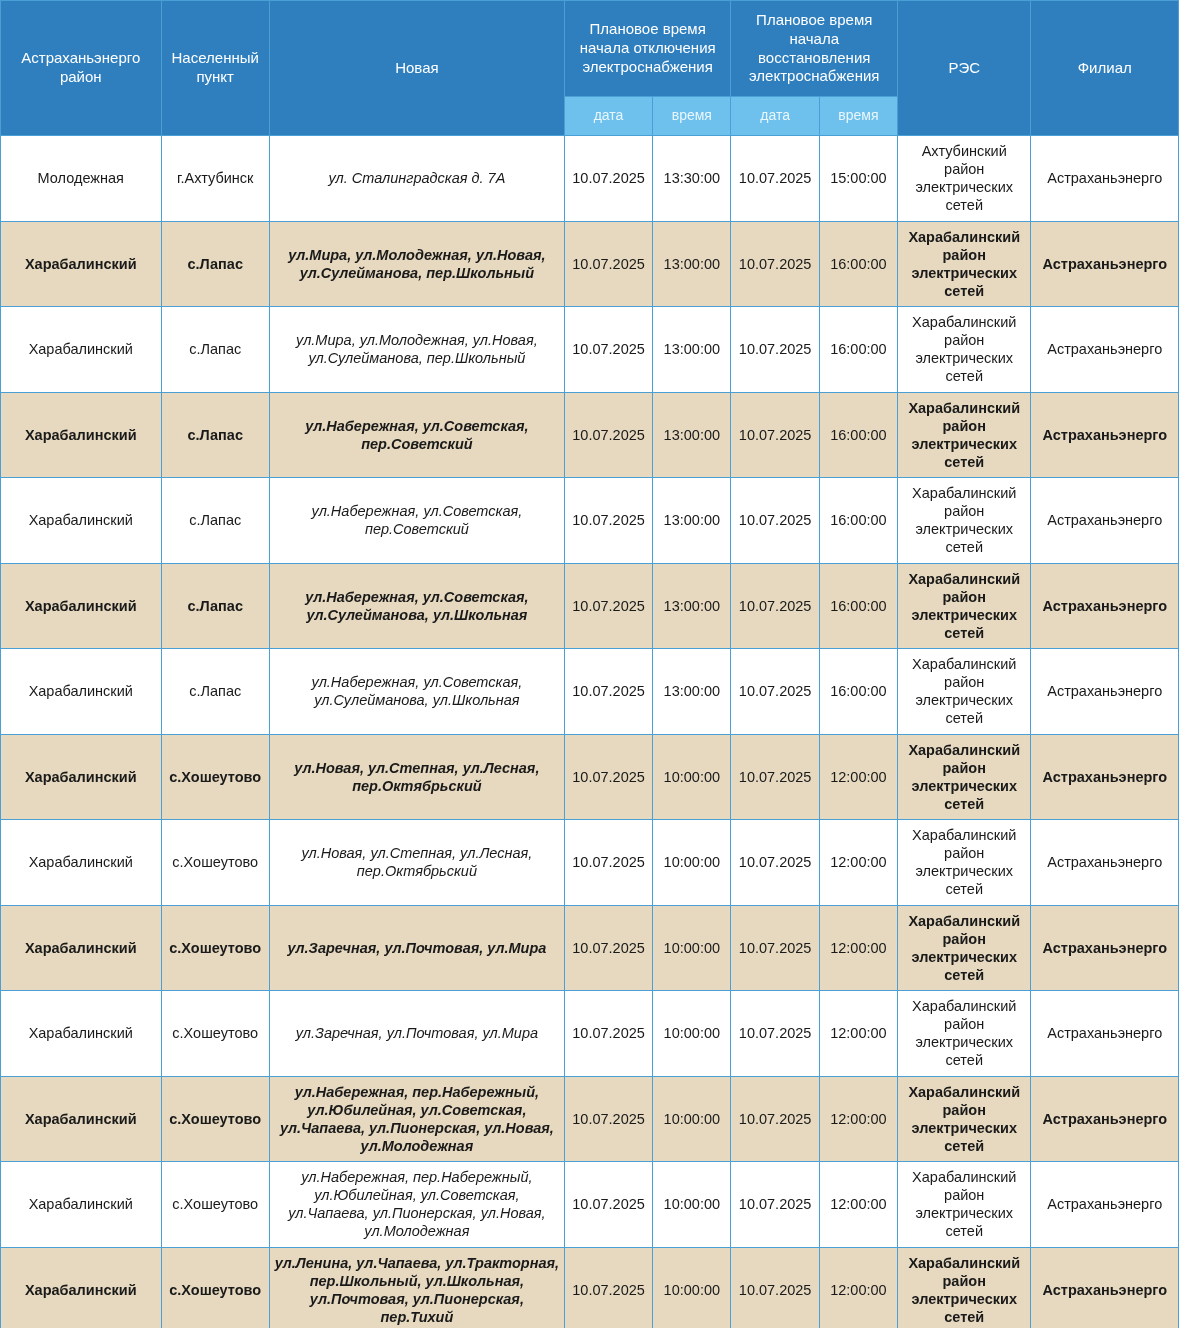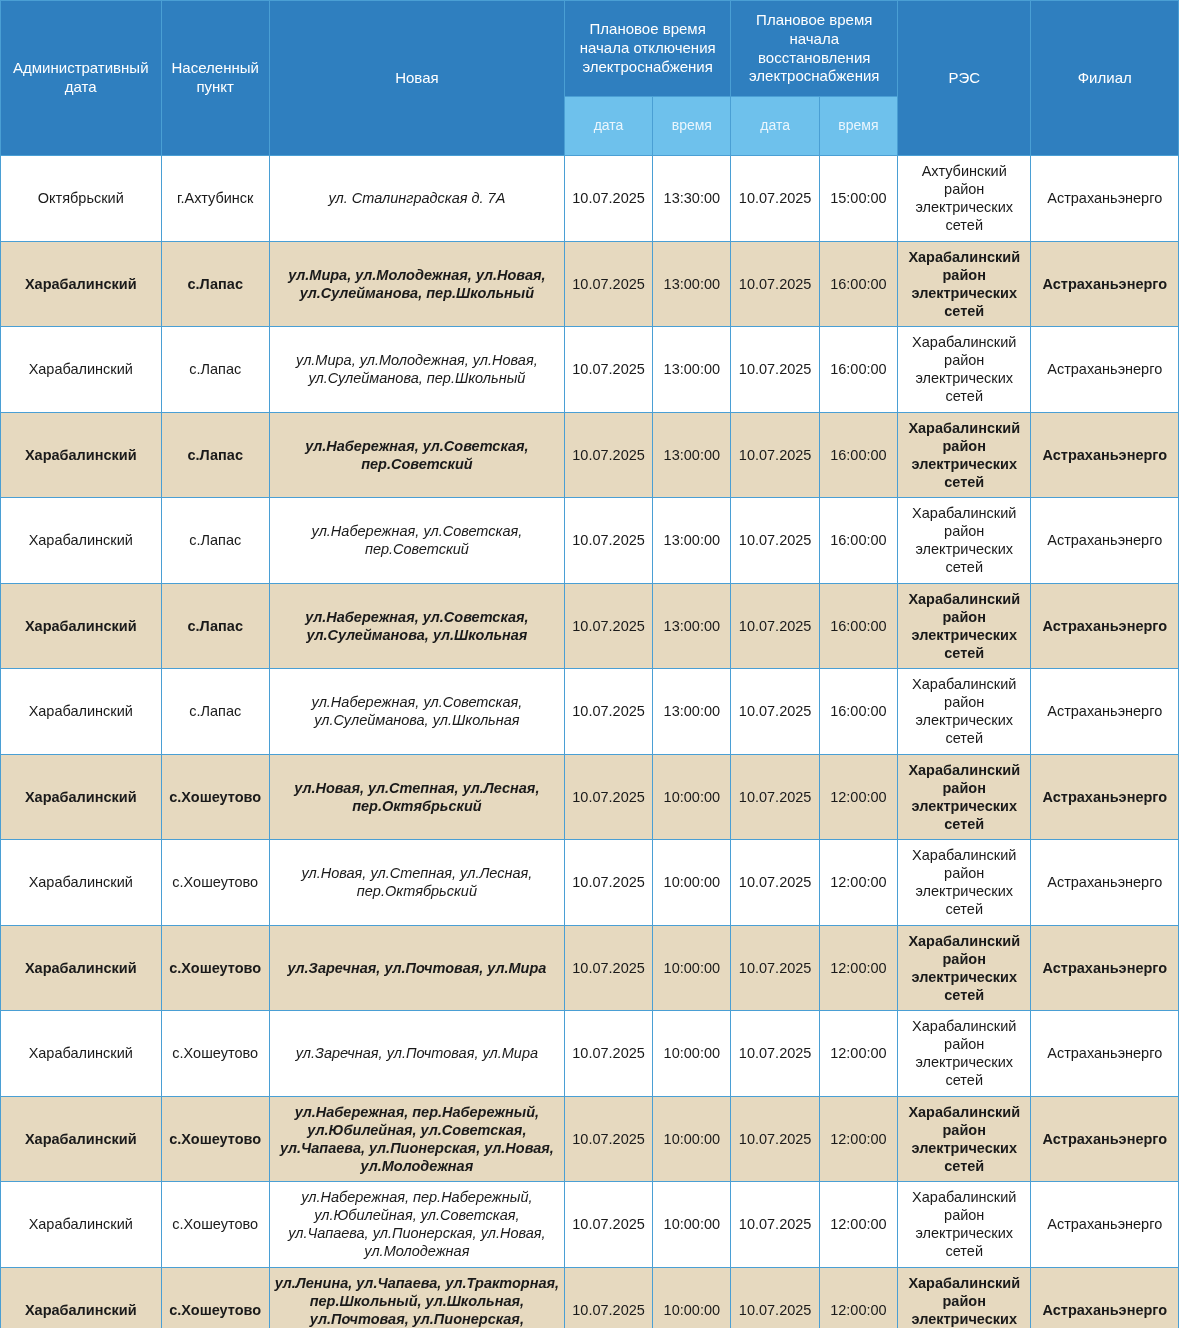--- a/index.html
+++ b/index.html
@@ -31,21 +31,21 @@
     color: #ffffff;
     font-weight: normal;
     font-size: 15px;
     padding: 10px 6px;
   }
   thead th.sub-head {
     background: #6ec1ec;
     color: #eaf6fd;
     font-weight: normal;
     font-size: 14px;
-    padding: 16px 4px;
+    padding: 6px 4px;
     height: 26px;
   }
   tbody tr.alt td {
     background: #e6d9bf;
   }
   tbody tr.plain td {
     background: #ffffff;
   }
   td.street {
     font-weight: bold;
@@ -90,38 +90,38 @@
     <col class="c-street">
     <col class="c-date1">
     <col class="c-time1">
     <col class="c-date2">
     <col class="c-time2">
     <col class="c-res">
     <col class="c-branch">
   </colgroup>
   <thead>
     <tr>
-      <th class="main-head" rowspan="2">Административный дата</th>
+      <th class="main-head" rowspan="2">Астраханьэнерго район</th>
       <th class="main-head" rowspan="2">Населенный пункт</th>
       <th class="main-head" rowspan="2">Новая</th>
       <th class="main-head" colspan="2">Плановое время начала отключения электроснабжения</th>
       <th class="main-head" colspan="2">Плановое время начала восстановления электроснабжения</th>
       <th class="main-head" rowspan="2">РЭС</th>
       <th class="main-head" rowspan="2">Филиал</th>
     </tr>
     <tr>
       <th class="sub-head">дата</th>
       <th class="sub-head">время</th>
       <th class="sub-head">дата</th>
       <th class="sub-head">время</th>
     </tr>
   </thead>
   <tbody id="outage-body">
       <tr class="plain">
-        <td class="district">Октябрьский</td>
+        <td class="district">Молодежная</td>
         <td class="settlement">г.Ахтубинск</td>
         <td class="street">ул. Сталинградская д. 7А</td>
         <td class="date">10.07.2025</td>
         <td class="time">13:30:00</td>
         <td class="date">10.07.2025</td>
         <td class="time">15:00:00</td>
         <td class="res">Ахтубинский район электрических сетей</td>
         <td class="branch">Астраханьэнерго</td>
       </tr>
       <tr class="alt">

